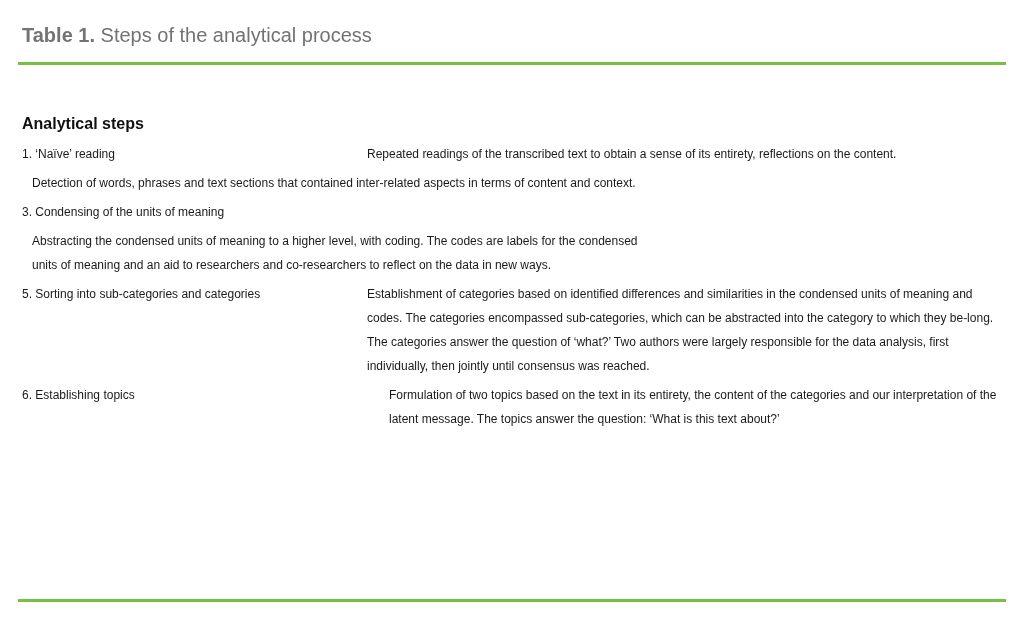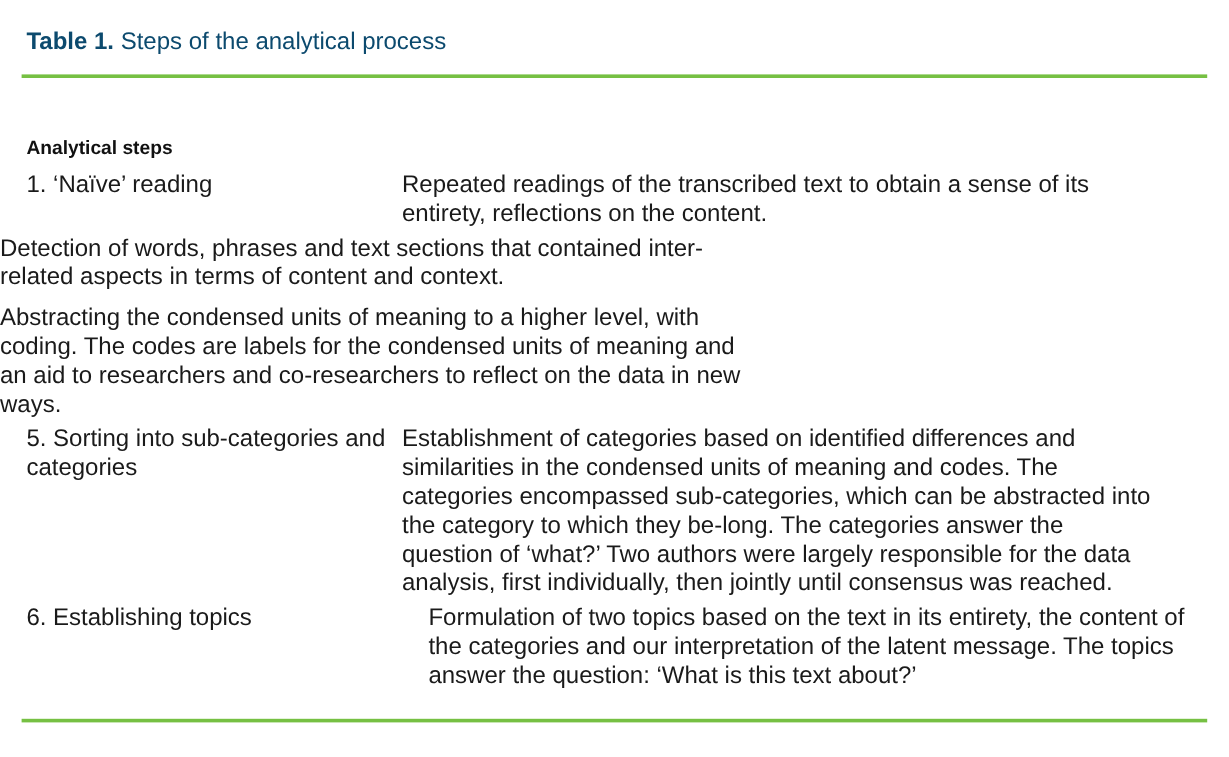--- a/index.html
+++ b/index.html
@@ -25,21 +25,21 @@
   }
 
   
   .caption {
     position: absolute;
     left: 22px;
     top: 22px;
     width: 960px;
     font-size: 20px;
     line-height: 26px;
-    color: #0c4a6e;
+    color: #737373;
     white-space: nowrap;
   }
   .caption .caption-label {
     font-weight: bold;
   }
   .caption .caption-text {
     font-weight: normal;
   }
 
   
@@ -70,20 +70,21 @@
   .cell-step {
     flex: 0 0 335px;
     width: 335px;
     padding-left: 22px;
     padding-right: 10px;
   }
   .cell-desc {
     flex: 1 1 auto;
     padding-left: 0;
     padding-right: 18px;
+    margin-left: 32px;
   }
 
   .col-head-row {
     margin-bottom: 6px;
   }
   .col-head {
     font-size: 16px;
     line-height: 24px;
     font-weight: bold;
     color: #111111;
@@ -92,21 +93,21 @@
   .data-row {
     margin-bottom: 5px;
   }
   .data-row:last-child {
     margin-bottom: 0;
     gap: 22px;
   }
 
   .step-text,
   .desc-text {
-    font-size: 20px;
+    font-size: 12px;
     line-height: 24px;
     color: #1a1a1a;
     margin: 0;
   }
   .desc-text {
     max-width: 630px;
   }
 </style>
 </head>
 <body>
@@ -140,20 +141,23 @@
       </div>
     </div>
 
     <div class="data-row">
       <div class="cell-desc">
         <p class="desc-text">Detection of words, phrases and text sections that contained inter-related aspects in terms of content and context.</p>
       </div>
     </div>
 
     <div class="data-row">
+      <div class="cell-step">
+        <p class="step-text">3. Condensing of the units of meaning</p>
+      </div>
     </div>
 
     <div class="data-row">
       <div class="cell-desc">
         <p class="desc-text">Abstracting the condensed units of meaning to a higher level, with coding. The codes are labels for the condensed units of meaning and an aid to researchers and co-researchers to reflect on the data in new ways.</p>
       </div>
     </div>
 
     <div class="data-row">
       <div class="cell-step">

